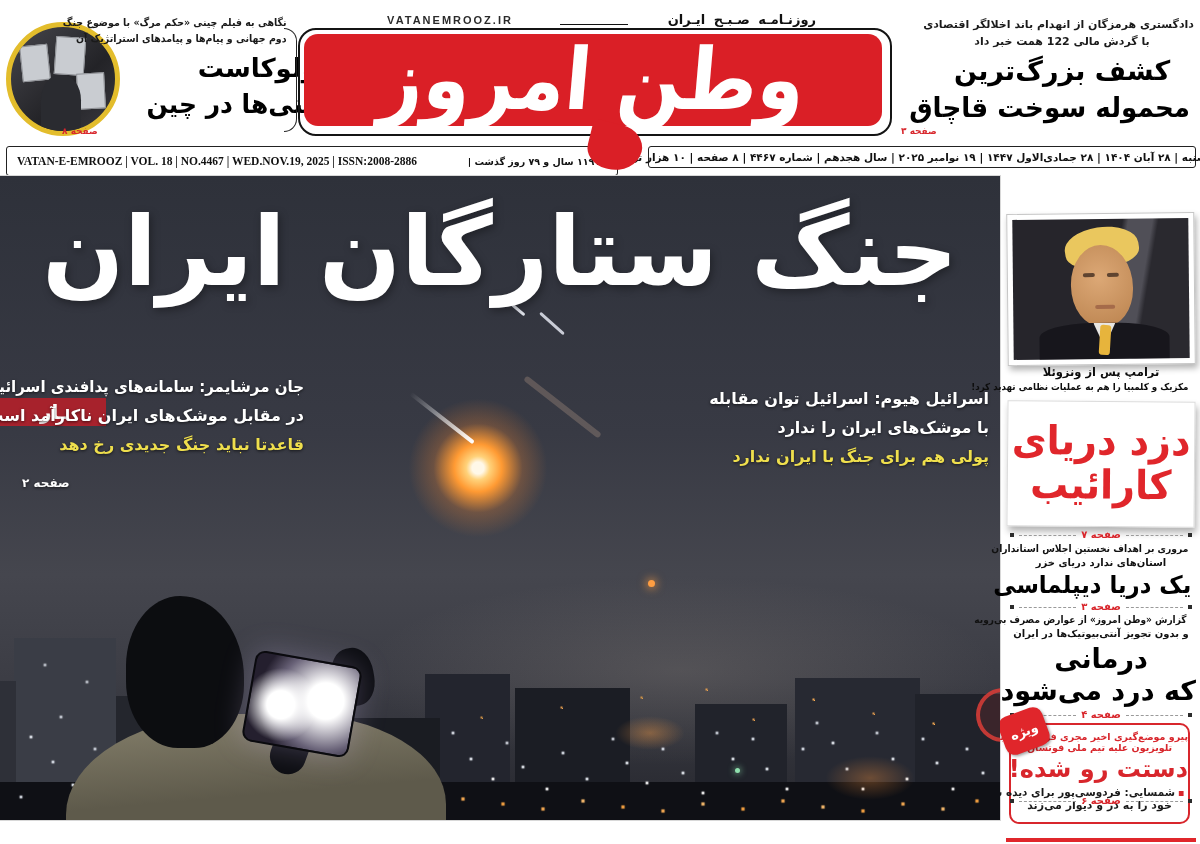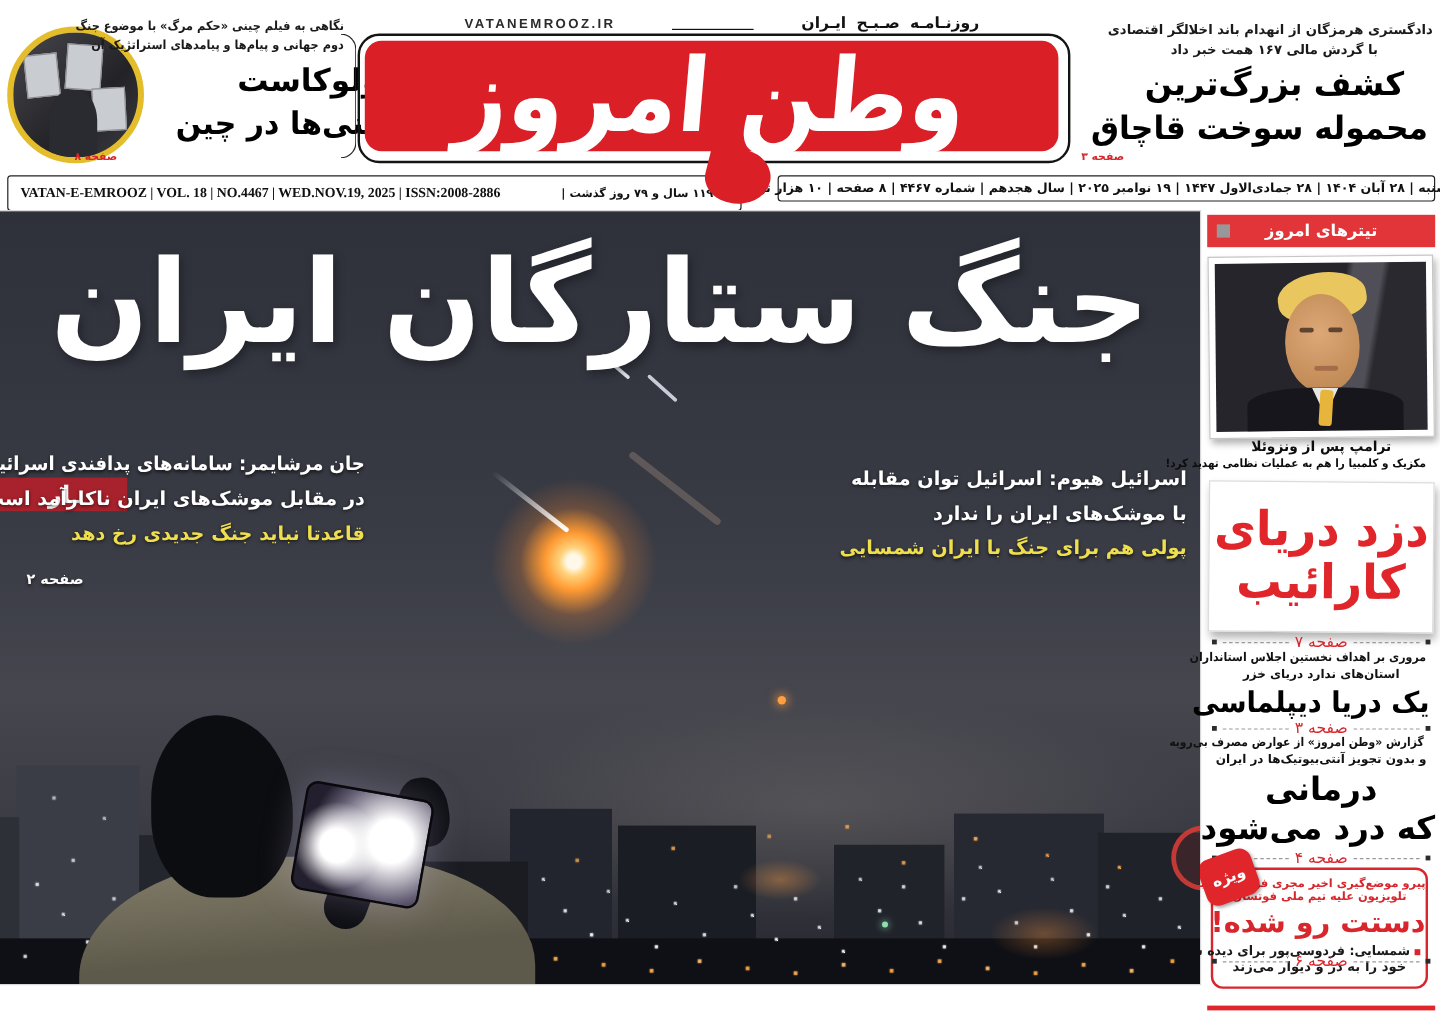--- a/index.html
+++ b/index.html
@@ -170,21 +170,21 @@
   .sb-cap{width:190px;text-align:center;font-weight:bold;color:#0d0d0d;}
   .sb-redcard{left:1px;top:224px;width:186px;height:124px;background:#fff;
     border:1px solid #dcdcdc;box-shadow:2px 5px 7px rgba(0,0,0,0.3);
     transform:rotate(0.5deg);display:flex;flex-direction:column;align-items:center;
     justify-content:center;}
   .sb-redline-txt{color:#e0262b;font-size:38px;font-weight:bold;line-height:1.15;
     transform:scaleY(1.05);letter-spacing:-1px;}
   .pgmark{left:4px;width:182px;height:12px;display:flex;align-items:center;gap:5px;}
   .mk-sq{width:4px;height:4px;background:#2c2c2c;}
   .mk-ln{flex:1;border-top:1px dashed #9a9a9a;height:0;}
-  .mk-tx{color:#d8262c;font-size:13px;font-weight:normal;line-height:1;}
+  .mk-tx{color:#d8262c;font-size:10px;font-weight:bold;line-height:1;}
   .sb-kick{width:190px;text-align:center;font-size:10px;font-weight:bold;color:#111;}
   .sb-head{width:190px;text-align:center;font-weight:bold;color:#000;letter-spacing:-0.5px;}
   .sb-redbox{left:3px;top:546px;width:177px;height:97px;border:2.5px solid #d8262c;
     border-radius:10px;background:#fff;}
   .vz-badge{position:absolute;left:-10px;top:-14px;width:46px;height:40px;background:#e0262b;
     border-radius:10px;transform:rotate(-20deg);display:flex;align-items:center;
     justify-content:center;color:#fff;font-size:13px;font-weight:bold;
     box-shadow:1px 2px 3px rgba(0,0,0,0.35);}
   .rb-kick{width:100%;text-align:center;font-size:9.5px;font-weight:bold;color:#d8262c;}
   .rb-head{width:100%;text-align:center;font-size:24px;font-weight:bold;color:#d8262c;
@@ -217,21 +217,21 @@
 <div class="abs logo-red">
   <span class="logo-text rtl">وطن امروز</span>
 </div>
 <div class="abs logo-url">VATANEMROOZ.IR</div>
 <div class="abs tagline-dash"></div>
 <div class="abs logo-tagline rtl">روزنـامـه صـبـح ایـران</div>
 <div class="abs logo-tail"></div>
 
 <div class="abs right-kicker rtl">
   <div class="nw fit-c">دادگستری هرمزگان از انهدام باند اخلالگر اقتصادی</div>
-  <div class="nw fit-c">با گردش مالی ۱۶۷ همت خبر داد</div>
+  <div class="nw fit-c">با گردش مالی 122 همت خبر داد</div>
 </div>
 <div class="abs right-title rtl">
   <div class="nw">کشف بزرگ‌ترین</div>
   <div class="nw fit-c" style="transform:scaleX(0.97);">محموله سوخت قاچاق</div>
 </div>
 <div class="abs pageref-red rtl" style="left:901px;top:126px;">صفحه ۳</div>
 
 <div class="abs strip strip-latin">
   <span class="latin-txt">VATAN-E-EMROOZ | VOL. 18 | NO.4467 | WED.NOV.19, 2025 | ISSN:2008-2886</span>
   <span class="counter-txt rtl">| ۱۱۹۱ سال و ۷۹ روز گذشت |</span>
@@ -276,37 +276,33 @@
   <div class="abs deck deck-left rtl">
     <div class="nw fit-r" style="transform:scaleX(0.94);">جان مرشایمر: سامانه‌های پدافندی اسرائیل</div>
     <div class="nw fit-r">در مقابل موشک‌های ایران ناکارآمد است</div>
     <div class="deck-yellow nw fit-r">قاعدتا نباید جنگ جدیدی رخ دهد</div>
     <div class="deck-page">صفحه ۲</div>
   </div>
 
   <div class="abs deck deck-right rtl">
     <div class="nw fit-r">اسرائیل هیوم: اسرائیل توان مقابله</div>
     <div class="nw fit-r">با موشک‌های ایران را ندارد</div>
-    <div class="deck-yellow nw fit-r">پولی هم برای جنگ با ایران شمسایی</div>
+    <div class="deck-yellow nw fit-r">پولی هم برای جنگ با ایران ندارد</div>
   </div>
 
   <div class="abs p-body"></div>
   <div class="abs p-head"></div>
   <div class="abs p-arm"></div>
   <div class="abs p-hand"></div>
   <div class="abs p-phone"></div>
   <div class="abs stamp"></div>
 </div>
 
 <div class="abs sidebar">
 
-  <div class="abs sb-bar">
-    <span class="sb-bar-sq"></span>
-    <span class="rtl">تیترهای امروز</span>
-  </div>
 
   <div class="abs sb-card">
     <div class="sb-photo">
       <div class="tp-hair"></div>
       <div class="tp-face"></div>
       <div class="tp-eye" style="left:70px;top:54px;"></div>
       <div class="tp-eye" style="left:94px;top:54px;"></div>
       <div class="tp-mouth"></div>
       <div class="tp-body"></div>
       <div class="tp-shirt"></div>

